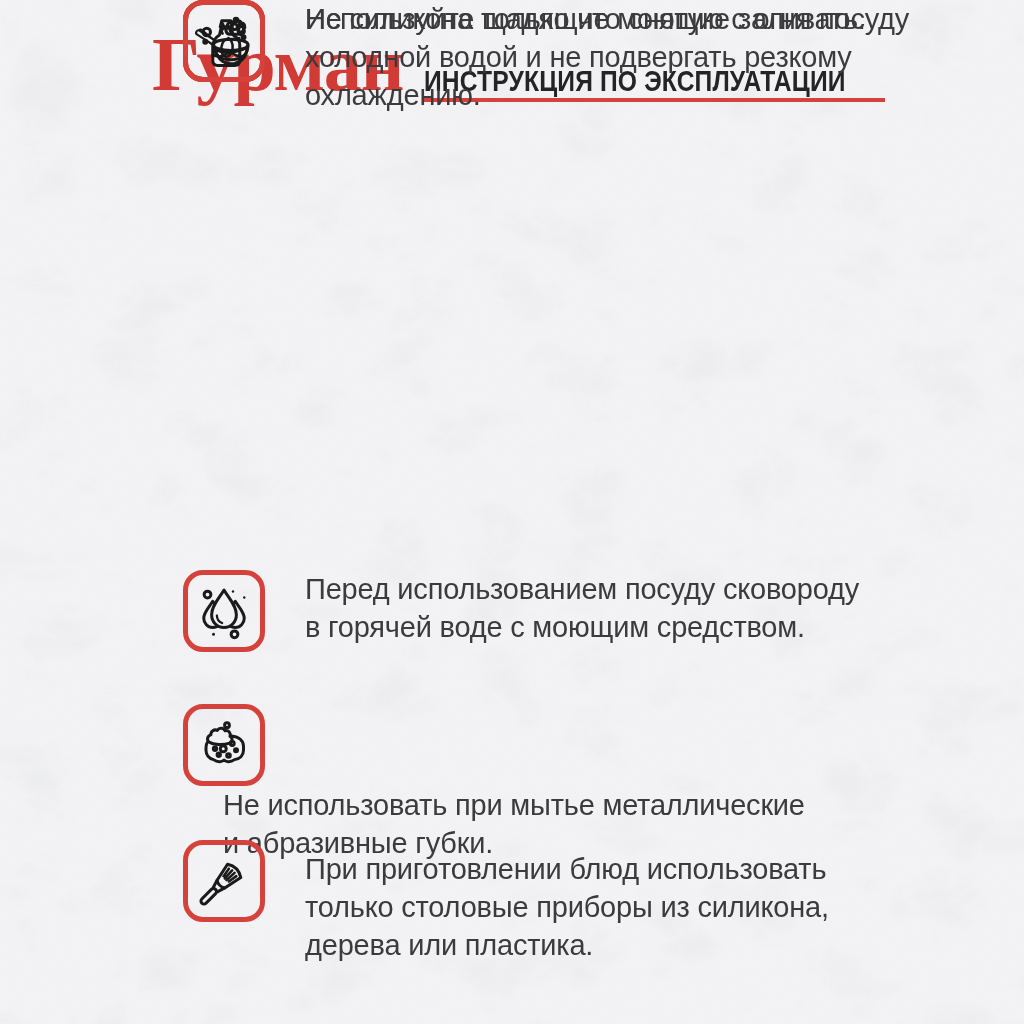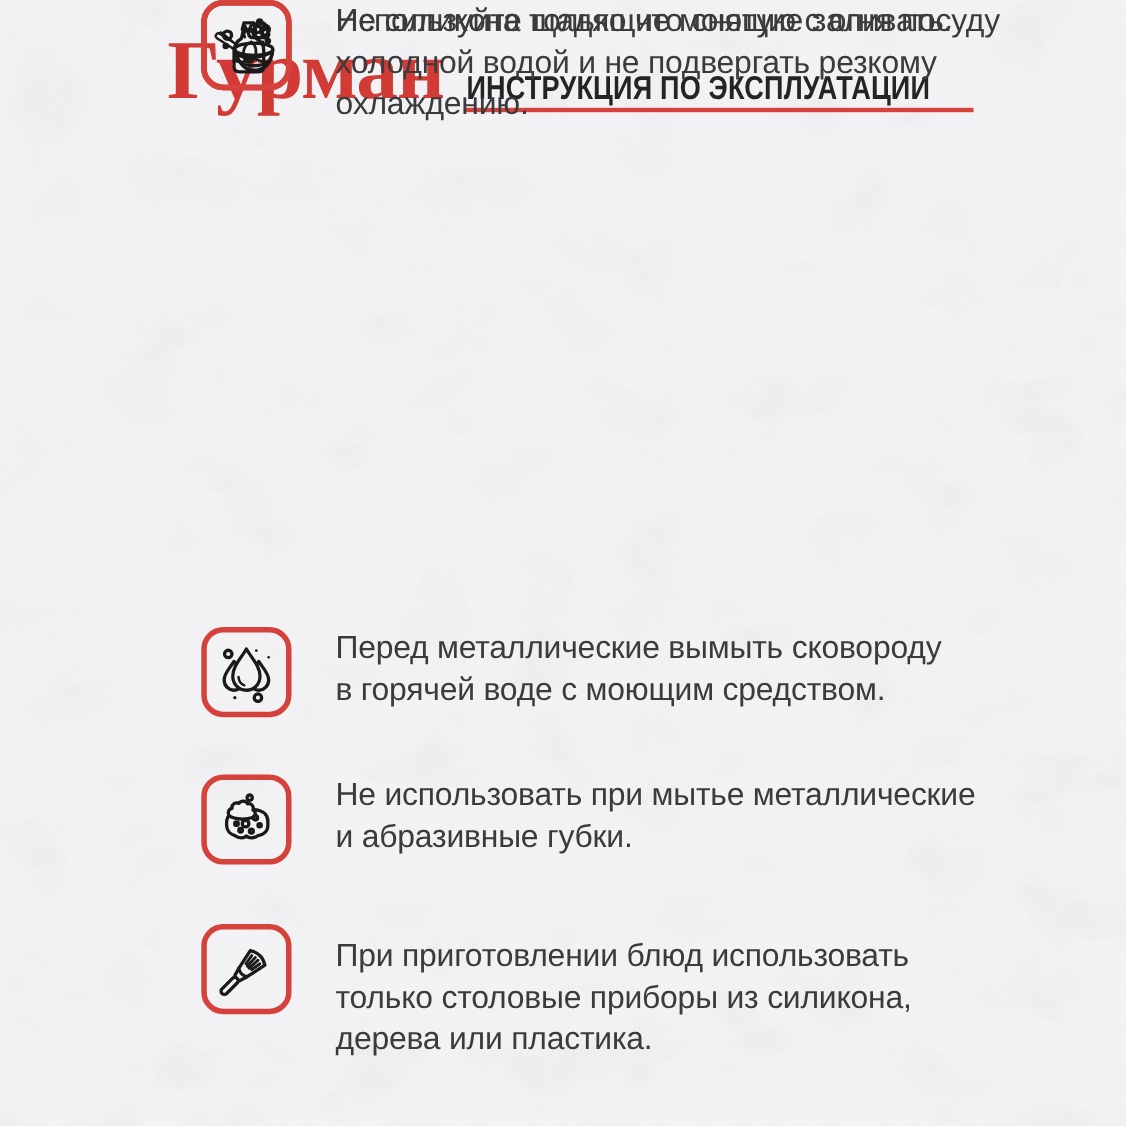--- a/index.html
+++ b/index.html
@@ -44,21 +44,21 @@
     width:462px;height:4px;
     background:var(--accent-red);
   }
 
   
   .row{position:absolute;left:183px;display:flex;align-items:flex-start;}
   .row:nth-of-type(1){top:170px;}
   .row:nth-of-type(2){top:306px;}
   .row:nth-of-type(3){top:440px;}
   .row:nth-of-type(4){top:570px;}
-  .row:nth-of-type(5){top:704px;}
+  .row:nth-of-type(5){top:704px;flex-direction:column;}
   .row:nth-of-type(6){top:840px;justify-content:center;}
 
   .icon-box{
     flex:0 0 auto;
     width:82px;height:82px;
     box-sizing:border-box;
     border:5px solid var(--accent-red);
     border-radius:20px;
     display:flex;align-items:center;justify-content:center;
   }
@@ -114,21 +114,21 @@
             <path d="M48 20 C41 32 31.5 41 31.5 53 C31.5 62.5 38.5 70 48 70 C57.5 70 64.5 62.5 64.5 53 C64.5 41 55 32 48 20 Z" fill="var(--bg-fill)"></path>
             <path d="M38.5 54 a11 11 0 0 0 7 10" stroke-width="3"></path>
             <circle cx="26" cy="26" r="4.5"></circle>
             <circle cx="62" cy="79" r="4.5"></circle>
             <circle cx="60" cy="22" r="1.6" fill="#1a1a1a" stroke="none"></circle>
             <circle cx="75" cy="30" r="1.6" fill="#1a1a1a" stroke="none"></circle>
             <circle cx="34" cy="79" r="2" fill="#1a1a1a" stroke="none"></circle>
           </g>
         </svg>
       </div>
-      <div class="row-text">Перед металлические вымыть сковороду
+      <div class="row-text">Перед использованием посуду сковороду
 в горячей воде с моющим средством.</div>
     </div>
 
     <div class="row">
       <div class="icon-box">
         <svg viewBox="0 0 96 96">
           <g fill="none" stroke="#1a1a1a" stroke-width="4" stroke-linecap="round" stroke-linejoin="round">
             <path d="M24 52 C24 43 31 37 42 36 L58 36 C69 37 74 43 74 50 L74 55 C74 62 69 66.5 62 67.5 C57 71 51 71 48 68 C45 71 39 71 34 67.5 C28 66 24 61 24 55 Z"></path>
             <path d="M28 44 C24.5 41 26 35.5 30.5 34.5 C30 29.5 35 26.5 39 28.5 C41.5 24.5 47.5 25 49.5 29 C54 28 57.5 32 56 36.5 C60 38.5 59.5 44 55.5 45.5 C47 48.5 34 48 28 44 Z" fill="var(--bg-fill)"></path>
             <circle cx="52" cy="21.5" r="3.2"></circle>

